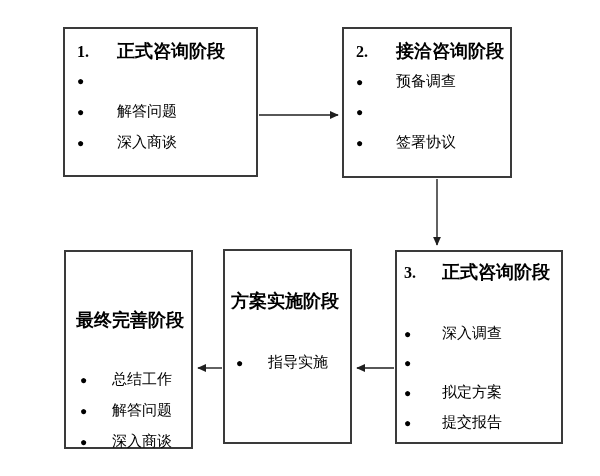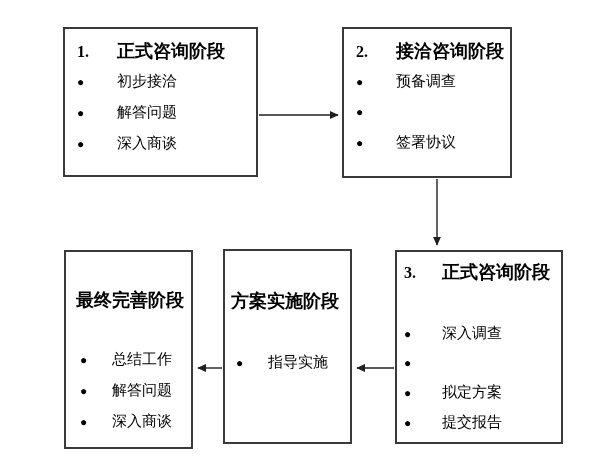--- a/index.html
+++ b/index.html
@@ -37,40 +37,39 @@
 
   .box3 .title-row{margin-top:8px;}
   .box3 .marker{padding-left:7px;width:45px;}
   .box3 .item-row:nth-of-type(2){margin-top:37px;}
   .box3 .item-row{margin-top:7px;}
 
   .box4 .title-row{margin-top:38px;padding-left:6px;align-items:center;}
   .box4 .marker{padding-left:11px;width:43px;}
   .box4 .item-row{margin-top:38px;}
 
-  .box5 .title-row{margin-top:36px;padding-left:10px;}
+  .box5 .title-row{margin-top:56px;padding-left:10px;}
   .box5 .marker{padding-left:14px;width:46px;}
   .box5 .item-row:nth-of-type(2){margin-top:36px;}
   .box5 .item-row{margin-top:8px;}
 
   .arrow-layer{position:absolute;left:0;top:0;width:600px;height:476px;pointer-events:none;}
 </style>
 </head>
 <body>
 
 <div class="canvas">
 
   <div class="stage-box box1">
     <div class="row title-row">
       <span class="marker num">1.</span>
       <span>正式咨询阶段</span>
     </div>
     <div class="row item-row">
       <span class="marker bullet">●</span>
-      <span>初步接洽</span>
     </div>
     <div class="row item-row">
       <span class="marker bullet">●</span>
       <span>解答问题</span>
     </div>
     <div class="row item-row">
       <span class="marker bullet">●</span>
       <span>深入商谈</span>
     </div>
   </div>

